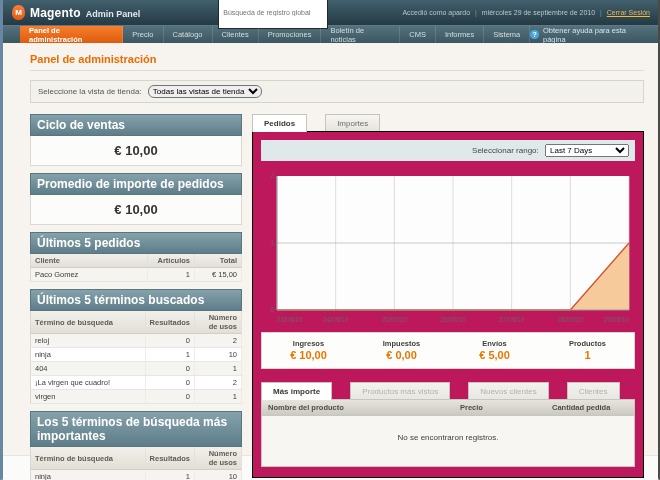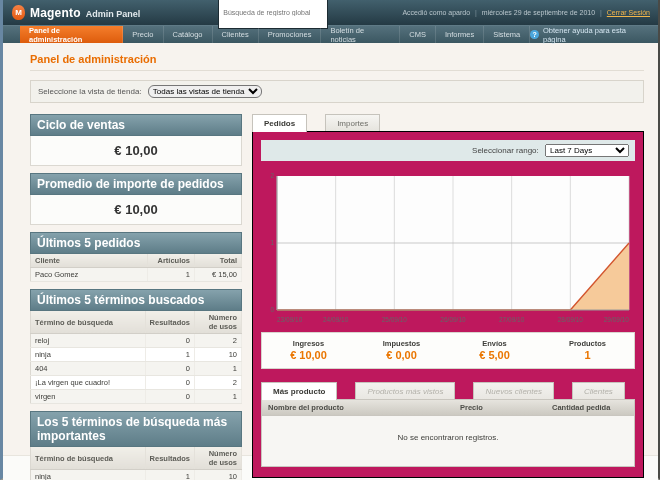--- a/index.html
+++ b/index.html
@@ -58,21 +58,21 @@
     padding:2px 4px; border-bottom:1px solid #d2cfc8; border-right:1px solid #e4e1da; }
   table.mini tbody td { padding:2px 4px; border-bottom:1px solid #e8e6e0; border-right:1px solid #eeece7; color:#3c3c38; }
   table.mini tbody tr:nth-child(odd) td { background:#f5f4f0; }
   table.mini td.num { text-align:right; width:47px; }
 
   
   .tabs { display:flex; gap:18px; position:relative; z-index:2; }
   .tab { font-size:8px; padding:4px 11px 3px; border:1px solid #c6c3bc; border-bottom:none;
     background:linear-gradient(#f6f5f2,#e6e4de); color:#6e6e68; cursor:pointer; }
   .tab.active { background:#fff; font-weight:bold; color:#3a3a36; padding-bottom:4px; margin-bottom:-1px; }
-  .tab.disabled { color:#b3b1aa; background:linear-gradient(#f3f2ef,#e9e7e2);font-style:italic; }
+  .tab.disabled { color:#b3b1aa; background:linear-gradient(#f3f2ef,#e9e7e2); }
   .panel-body { border:1px solid #000000; background:#be185d; padding:8px 8px 10px; }
 
   .range-bar { background:#dfe9e9; padding:4px 6px; font-size:8px; color:#444;
     text-align:right; margin-bottom:7px; }
   .range-bar select { font-size:8px; width:84px; margin-left:4px; }
 
   .chart-wrap { margin-bottom:6px; }
   .chart-wrap svg { display:block; font-family:"Liberation Sans", sans-serif; }
 
   .stats { border:1px solid #d8d5ce; background:#fdfdfb; display:flex; padding:6px 0 7px; margin-bottom:13px; }
@@ -301,21 +301,21 @@
               <div class="stat-label">Envíos</div>
               <div class="stat-value">€ 5,00</div>
             </div>
             <div class="stat">
               <div class="stat-label">Productos</div>
               <div class="stat-value">1</div>
             </div>
           </div>
 
           <div class="tabs">
-            <span class="tab active">Más producto</span>
+            <span class="tab active">Más importe</span>
             <span class="tab disabled">Productos más vistos</span>
             <span class="tab disabled">Nuevos clientes</span>
             <span class="tab disabled">Clientes</span>
           </div>
           <div class="grid-head">
             <span class="c1">Nombre del producto</span>
             <span class="c2">Precio</span>
             <span class="c3">Cantidad pedida</span>
           </div>
           <div class="grid-empty">No se encontraron registros.</div>

